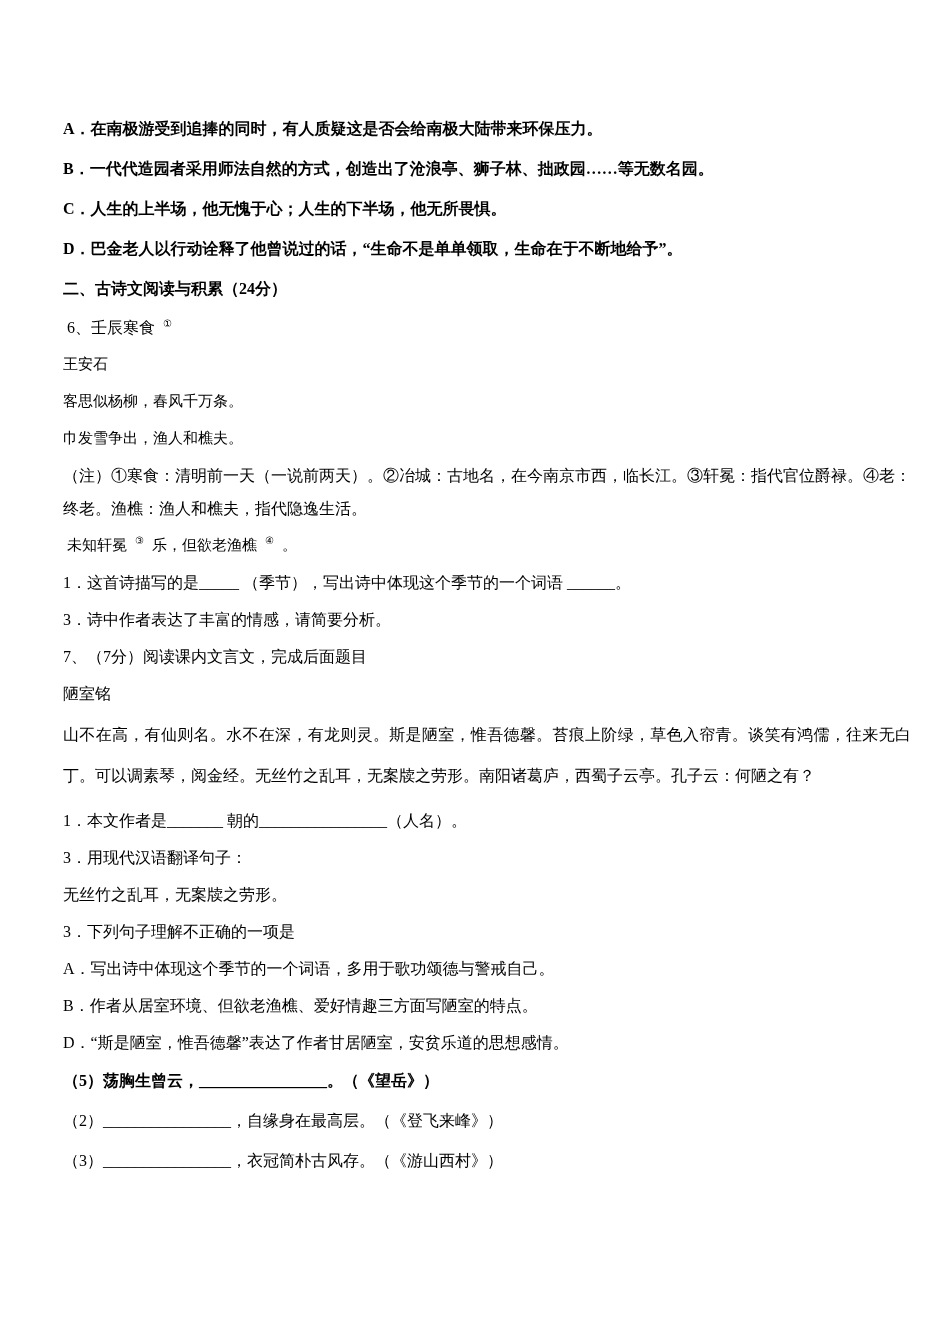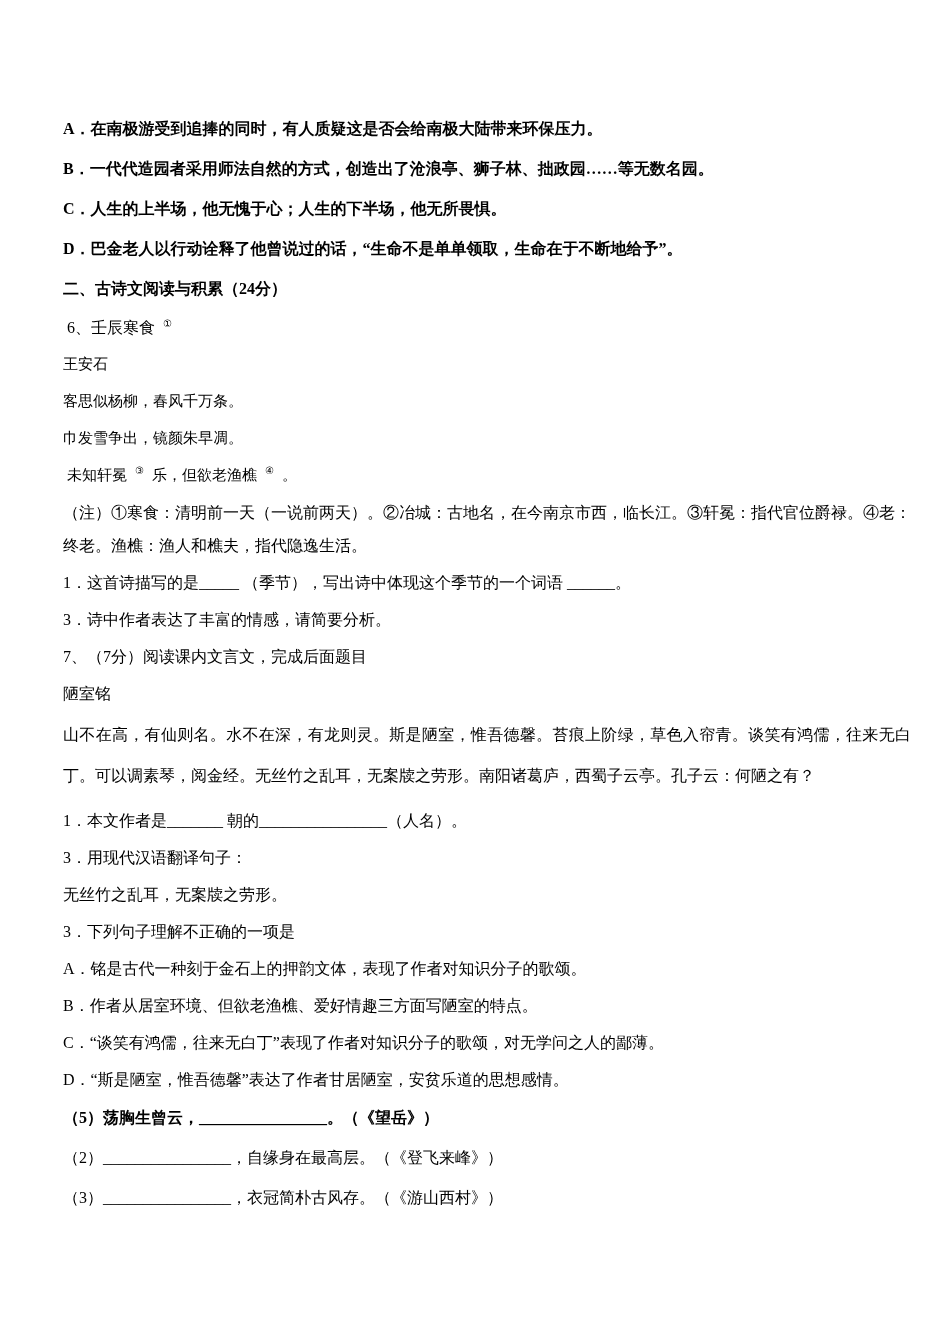--- a/index.html
+++ b/index.html
@@ -41,38 +41,37 @@
   <p class="line line-lg bold">A．在南极游受到追捧的同时，有人质疑这是否会给南极大陆带来环保压力。</p>
   <p class="line line-lg bold">B．一代代造园者采用师法自然的方式，创造出了沧浪亭、狮子林、拙政园……等无数名园。</p>
   <p class="line line-lg bold">C．人生的上半场，他无愧于心；人生的下半场，他无所畏惧。</p>
   <p class="line line-lg bold">D．巴金老人以行动诠释了他曾说过的话，“生命不是单单领取，生命在于不断地给予”。</p>
 
   <p class="line line-lg bold">二、古诗文阅读与积累（24分）</p>
 
   <p class="line"><span>6、壬辰寒食</span><sup>①</sup></p>
   <p class="line kai">王安石</p>
   <p class="line kai">客思似杨柳，春风千万条。</p>
-  <p class="line kai">巾发雪争出，镜颜朱早凋。</p>
+  <p class="line kai">巾发雪争出，渔人和樵夫。</p>
+  <p class="line para">（注）①寒食：清明前一天（一说前两天）。②冶城：古地名，在今南京市西，临长江。③轩冕：指代官位爵禄。④老：终老。渔樵：渔人和樵夫，指代隐逸生活。</p>
+
   <p class="line kai"><span>未知轩冕</span><sup>③</sup><span>乐，但欲老渔樵</span><sup>④</sup><span>。</span></p>
-
-  <p class="line para">（注）①寒食：清明前一天（一说前两天）。②冶城：古地名，在今南京市西，临长江。③轩冕：指代官位爵禄。④老：终老。渔樵：渔人和樵夫，指代隐逸生活。</p>
 
   <p class="line">1．这首诗描写的是_____ （季节），写出诗中体现这个季节的一个词语 ______。</p>
   <p class="line">3．诗中作者表达了丰富的情感，请简要分析。</p>
 
   <p class="line">7、（7分）阅读课内文言文，完成后面题目</p>
   <p class="line">陋室铭</p>
   <p class="line para loose">山不在高，有仙则名。水不在深，有龙则灵。斯是陋室，惟吾德馨。苔痕上阶绿，草色入帘青。谈笑有鸿儒，往来无白丁。可以调素琴，阅金经。无丝竹之乱耳，无案牍之劳形。南阳诸葛庐，西蜀子云亭。孔子云：何陋之有？</p>
 
   <p class="line">1．本文作者是_______ 朝的________________（人名）。</p>
   <p class="line">3．用现代汉语翻译句子：</p>
   <p class="line">无丝竹之乱耳，无案牍之劳形。</p>
   <p class="line">3．下列句子理解不正确的一项是</p>
-  <p class="line">A．铭是古代一种刻于金石上的押韵文体，表现了作者对知识分子的歌颂。</p>
+  <p class="line">A．写出诗中体现这个季节的一个词语，多用于歌功颂德与警戒自己。</p>
   <p class="line">B．作者从居室环境、但欲老渔樵、爱好情趣三方面写陋室的特点。</p>
-  <p class="line">C．“谈笑有鸿儒，往来无白丁”表现了作者对知识分子的歌颂，对无学问之人的鄙薄。</p>
   <p class="line">D．“斯是陋室，惟吾德馨”表达了作者甘居陋室，安贫乐道的思想感情。</p>
 
   <p class="line line-lg bold">（5）荡胸生曾云，________________。（《望岳》）</p>
   <p class="line line-lg">（2）________________，自缘身在最高层。（《登飞来峰》）</p>
   <p class="line line-lg">（3）________________，衣冠简朴古风存。（《游山西村》）</p>
 
 </div>
 
 </body></html>

